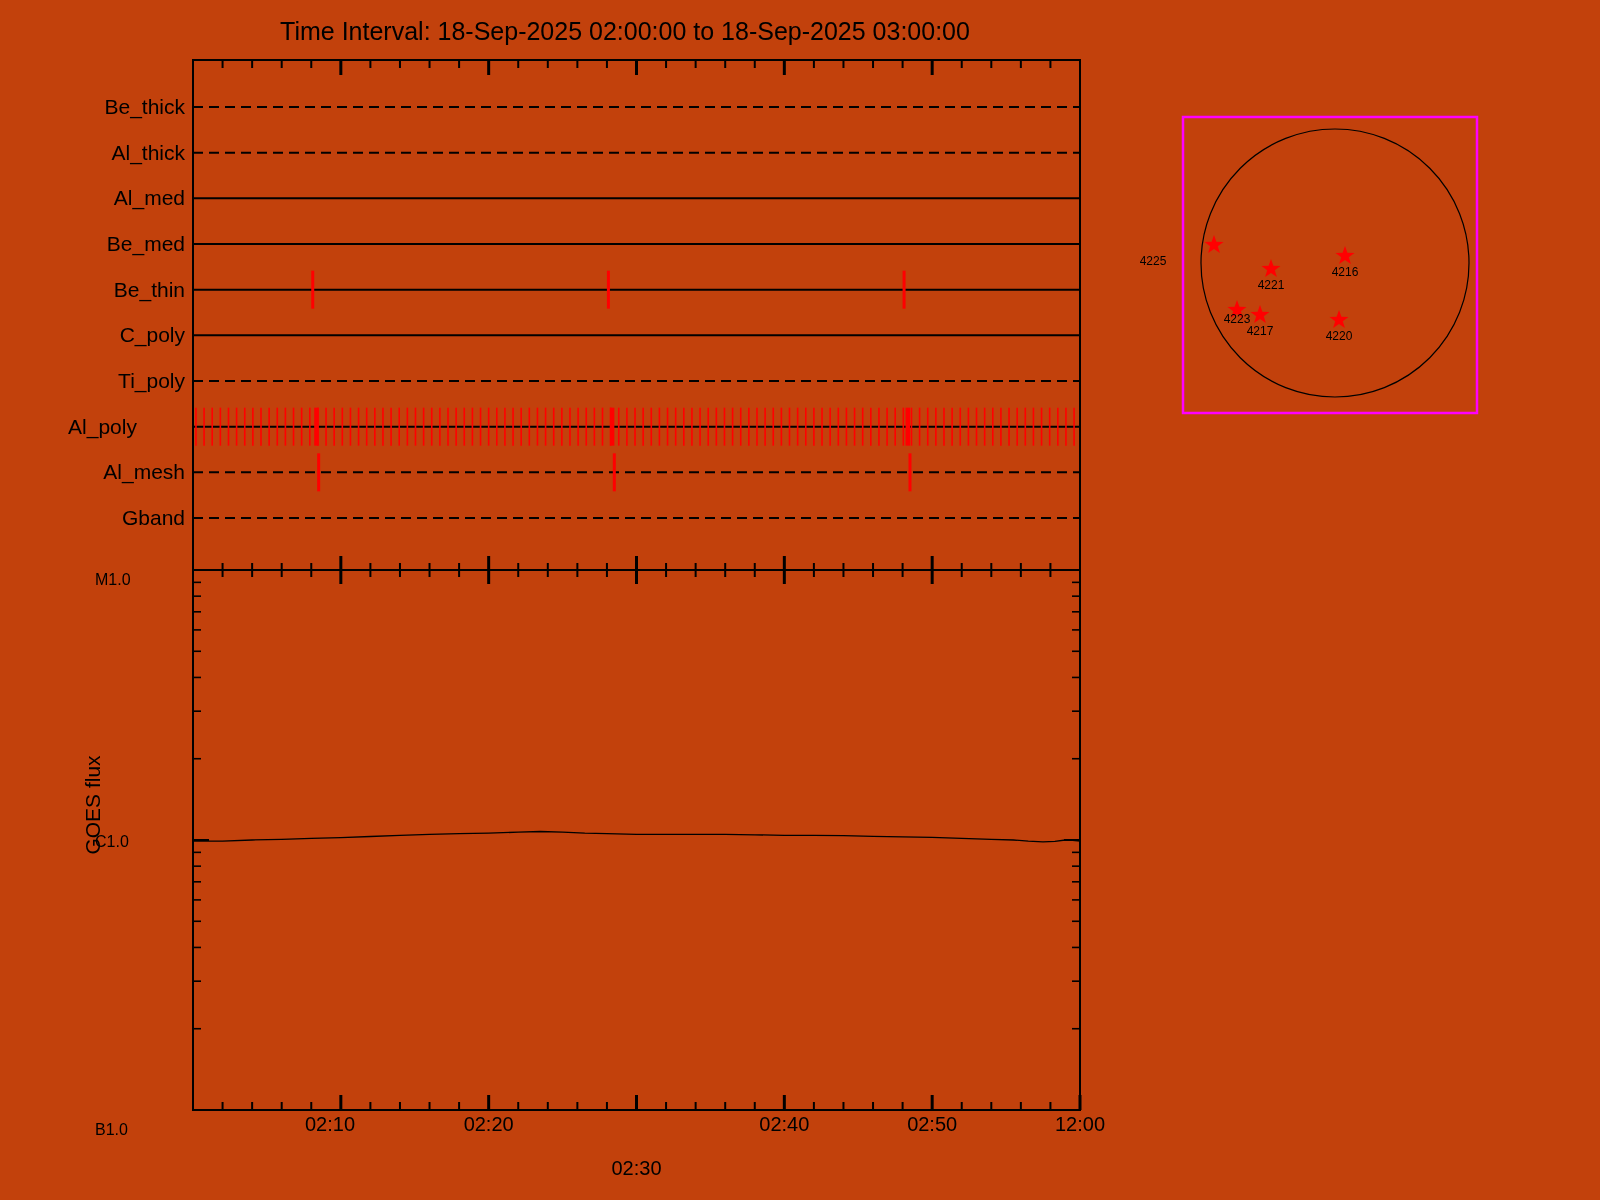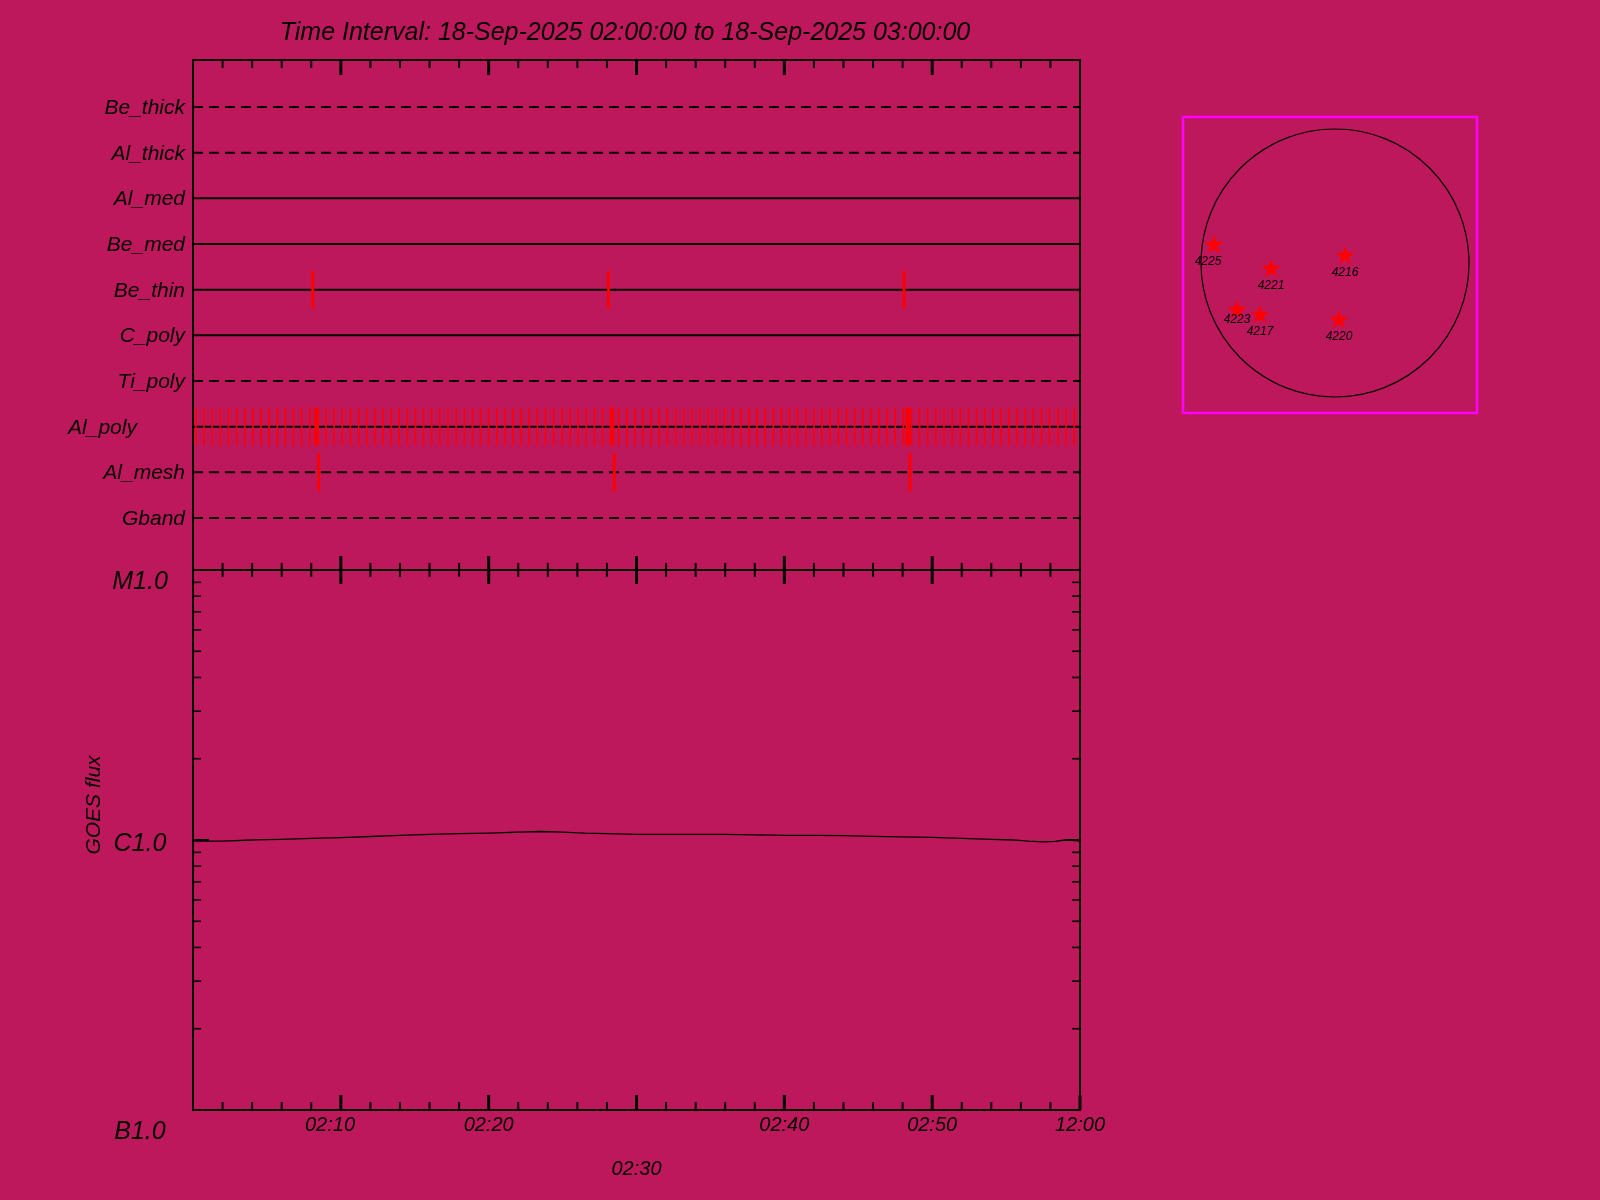--- a/index.html
+++ b/index.html
@@ -1,22 +1,22 @@
 <!DOCTYPE html>
 <html><head>
 <meta charset="utf-8">
 <style>
   html,body{margin:0;padding:0;background:#ffffff;}
-  #stage{position:relative;width:1600px;height:1200px;background:#be185d;
-         font-family:"Liberation Sans",sans-serif;color:#000;overflow:hidden;font-style:italic;}
+  #stage{position:relative;width:1600px;height:1200px;background:#c2410c;
+         font-family:"Liberation Sans",sans-serif;color:#000;overflow:hidden;}
   #chart-svg{position:absolute;left:0;top:0;}
   .lbl{position:absolute;white-space:nowrap;color:#000;}
   .title{font-size:25px;left:160px;top:17px;width:930px;text-align:center;}
   .chan{font-size:21px;left:20px;width:165px;text-align:right;height:26px;line-height:26px;}
-  .ytick{font-size:25px;left:95px;width:90px;text-align:center;height:24px;line-height:24px;}
+  .ytick{font-size:16px;left:95px;width:90px;text-align:left;height:24px;line-height:24px;}
   .xtick{font-size:20px;width:100px;text-align:center;top:1112px;height:24px;line-height:24px;}
   .ylab{font-size:21px;left:93px;top:805px;transform:translate(-50%,-50%) rotate(-90deg);}
   .arlabel{font-size:12px;width:60px;text-align:center;height:14px;line-height:14px;}
 </style>
 </head>
 <body>
 
 <div id="stage">
   <svg id="chart-svg" width="1600" height="1200" viewBox="0 0 1600 1200">
       <rect x="193" y="60" width="887" height="510" fill="none" stroke="#000000" stroke-width="2"></rect>
@@ -303,20 +303,20 @@
       <div class="lbl chan" style="top: 368px;">Ti_poly</div>
       <div class="lbl chan" style="top: 413.667px; text-align: center;">Al_poly</div>
       <div class="lbl chan" style="top: 459.333px;">Al_mesh</div>
       <div class="lbl chan" style="top: 505px;">Gband</div>
       <div class="lbl xtick" style="left: 280px;">02:10</div>
       <div class="lbl xtick" style="left: 438.667px;">02:20</div>
       <div class="lbl xtick" style="left: 586.5px; margin-top: 44px;">02:30</div>
       <div class="lbl xtick" style="left: 734.333px;">02:40</div>
       <div class="lbl xtick" style="left: 882.167px;">02:50</div>
       <div class="lbl xtick" style="left: 1030px;">12:00</div>
-      <div class="lbl arlabel" style="left: 1178px; top: 254px;">4225</div>
+      <div class="lbl arlabel" style="left: 1123px; top: 254px;">4225</div>
       <div class="lbl arlabel" style="left: 1241px; top: 278px;">4221</div>
       <div class="lbl arlabel" style="left: 1315px; top: 265px;">4216</div>
       <div class="lbl arlabel" style="left: 1207px; top: 312px;">4223</div>
       <div class="lbl arlabel" style="left: 1230px; top: 324px;">4217</div>
       <div class="lbl arlabel" style="left: 1309px; top: 329px;">4220</div>
     </div>
 </div>
 
 </body></html>

